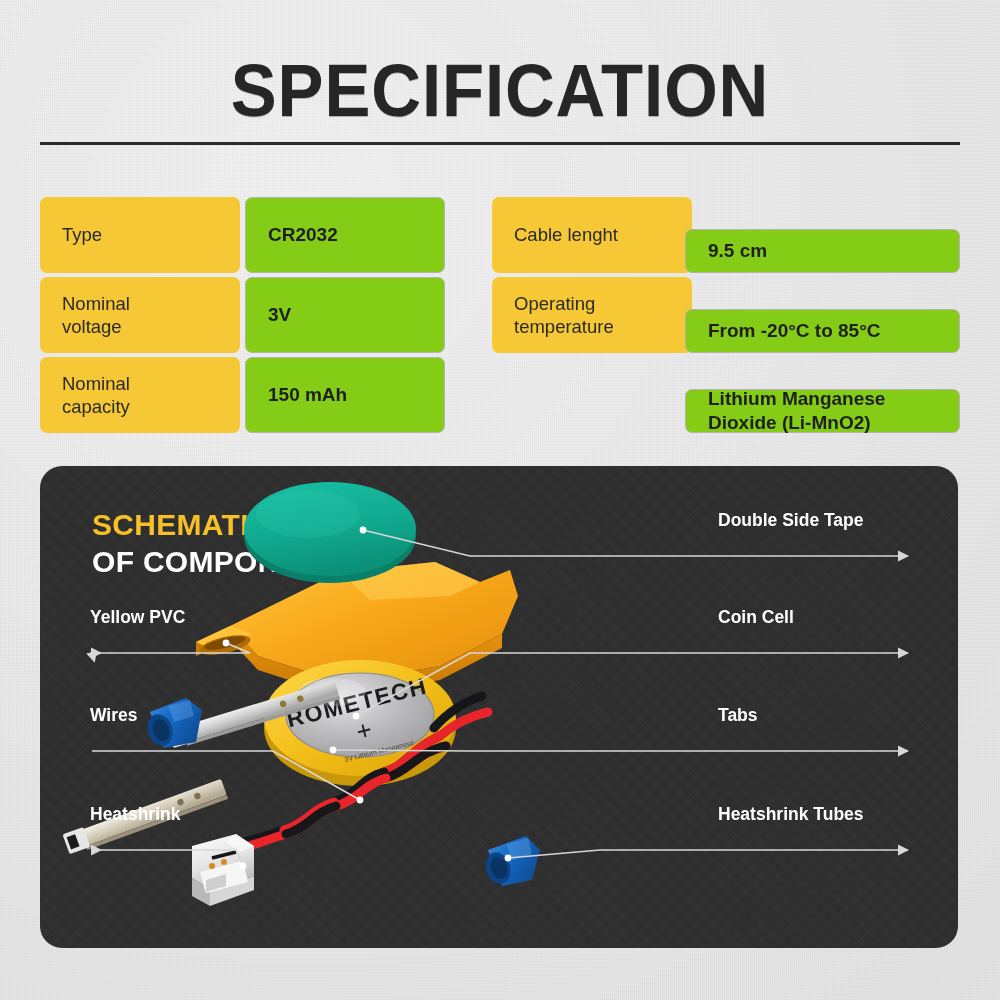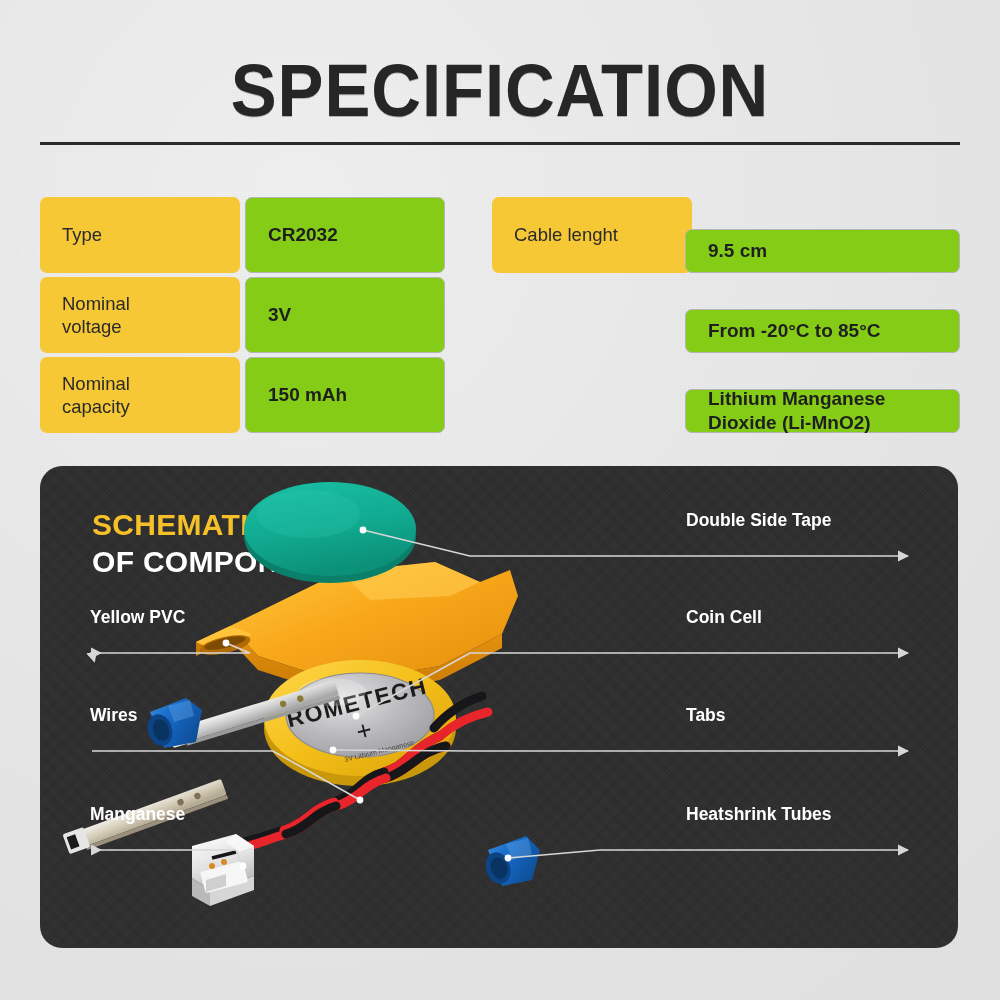--- a/index.html
+++ b/index.html
@@ -98,21 +98,21 @@
 
   
   .callout-label {
     position: absolute;
     color: #ffffff;
     font-size: 17.5px;
     font-weight: bold;
     white-space: nowrap;
   }
   .callout-label.left  { left: 50px; }
-  .callout-label.right { left: 646px; text-align: center; }
+  .callout-label.right { left: 678px; text-align: center; }
 
   svg#callout-lines, svg#art {
     position: absolute; left: 0; top: 0;
     width: 918px; height: 482px;
     overflow: visible;
   }
 </style>
 </head>
 <body>
 
@@ -125,20 +125,21 @@
 
   <div class="cell label-cell col-l1">Type</div>
   <div class="cell value-cell col-l2">CR2032</div>
   <div class="spacer"></div>
   <div class="cell label-cell col-r1">Cable lenght</div>
   <div class="cell value-cell col-r2">9.5 cm</div>
 
   <div class="cell label-cell col-l1">Nominal<br>voltage</div>
   <div class="cell value-cell col-l2">3V</div>
   <div class="spacer"></div>
+  <div class="cell label-cell col-r1">Operating<br>temperature</div>
   <div class="cell value-cell col-r2">From -20°C to 85°C</div>
 
   <div class="cell label-cell col-l1">Nominal<br>capacity</div>
   <div class="cell value-cell col-l2">150 mAh</div>
   <div class="spacer"></div>
   <div class="cell value-cell col-r2">Lithium Manganese<br>Dioxide (Li-MnO2)</div>
 </div>
 
 <div id="schematic-panel">
 
@@ -315,19 +316,19 @@
       <path d="M 293 284 L 430 285 L 868 285" marker-end="url(#arrR)"></path>
       <circle cx="293" cy="284" r="3.4" fill="#ffffff" stroke="none"></circle>
 
       <path d="M 468 392 L 560 384 L 868 384" marker-end="url(#arrR)"></path>
       <circle cx="468" cy="392" r="3.4" fill="#ffffff" stroke="none"></circle>
     </g>
   </svg>
 
   <div class="callout-label left" style="top:141px">Yellow PVC</div>
   <div class="callout-label left" style="top:239px">Wires</div>
-  <div class="callout-label left" style="top:338px">Manganese</div>
+  <div class="callout-label left" style="top:338px">Heatshrink</div>
 
   <div class="callout-label right" style="top:44px">Double Side Tape</div>
   <div class="callout-label right" style="top:141px">Coin Cell</div>
   <div class="callout-label right" style="top:239px">Tabs</div>
   <div class="callout-label right" style="top:338px">Heatshrink Tubes</div>
 </div>
 
 </body></html>

